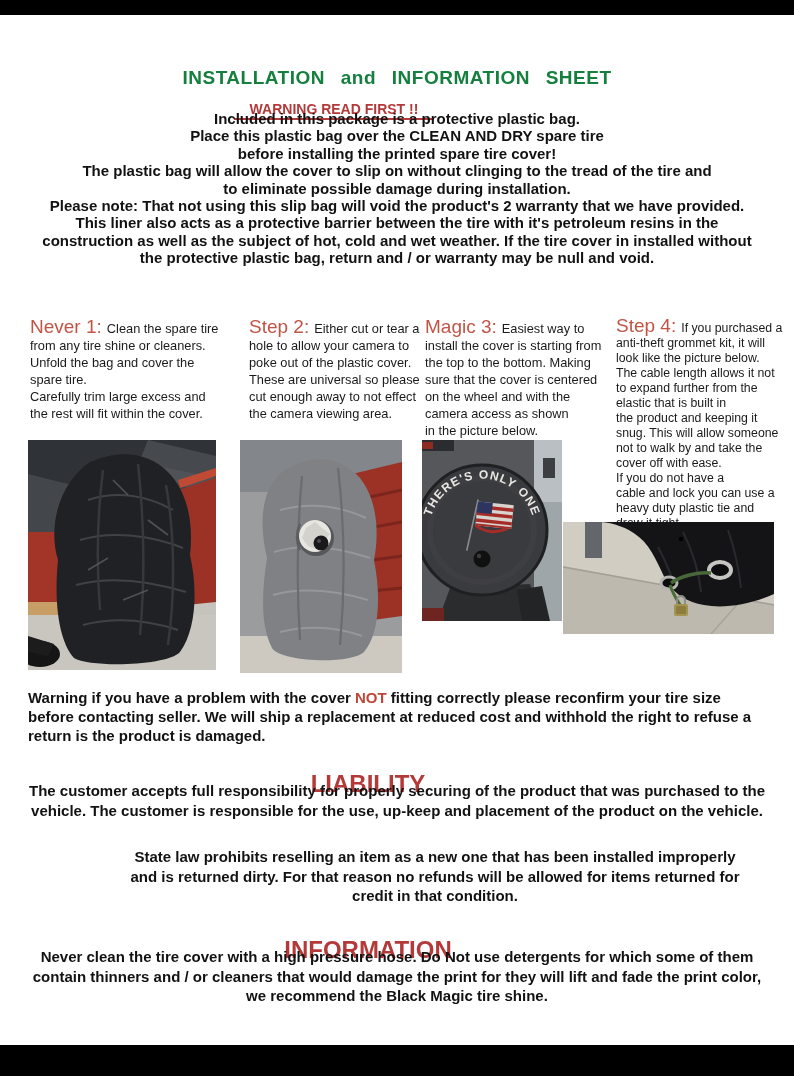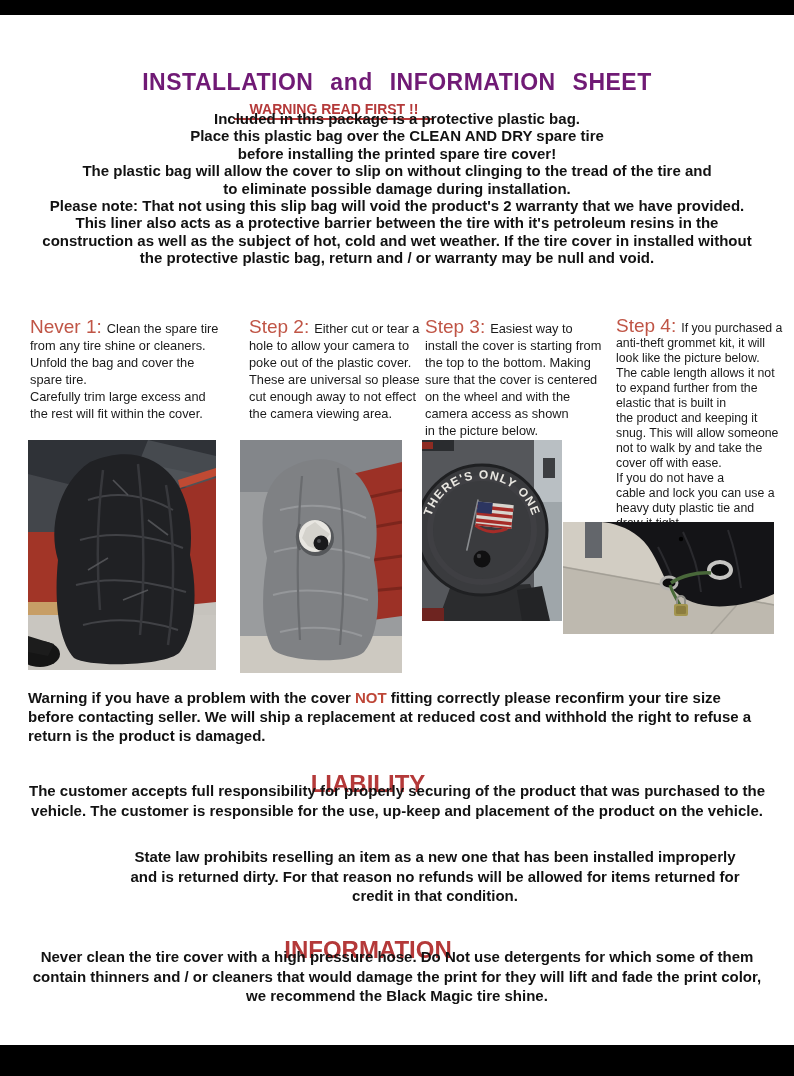--- a/index.html
+++ b/index.html
@@ -6,21 +6,21 @@
   body{
     width:794px;height:1076px;position:relative;background:#ffffff;
     font-family:"Liberation Sans", sans-serif;color:#111;overflow:hidden;
   }
   .bar{position:absolute;left:0;width:794px;background:#000;}
   .bar.top{top:0;height:15px;}
   .bar.bottom{top:1045px;height:31px;}
 
   .page-title{
     position:absolute;top:54px;left:0;width:794px;text-align:center;
-    font-size:23px;font-weight:bold;letter-spacing:.5px;word-spacing:10px;color:#701a75;
+    font-size:19px;font-weight:bold;letter-spacing:.5px;word-spacing:10px;color:#15803d;
   }
   .warning-heading{
     position:absolute;top:89px;left:0;width:668px;text-align:center;
     font-size:14px;font-weight:bold;color:var(--heading_red,#b43939);
   }
   .warning-heading span{display:inline-block;padding:0 16px 1px 16px;border-bottom:2px solid var(--heading_red,#b43939);}
 
   .intro{
     position:absolute;top:110px;left:12px;width:770px;text-align:center;
     font-size:15px;font-weight:bold;line-height:17.4px;white-space:pre-line;color:#121212;
@@ -87,21 +87,21 @@
 Carefully trim large excess and
 the rest will fit within the cover.</span></div>
 
 <div class="step" id="step2"><span class="step-label">Step 2:</span><span>Either cut or tear a
 hole to allow your camera to
 poke out of the plastic cover.
 These are universal so please
 cut enough away to not effect
 the camera viewing area.</span></div>
 
-<div class="step" id="step3"><span class="step-label">Step 3:</span><span>Easiest way to
+<div class="step" id="step3"><span class="step-label">Magic 3:</span><span>Easiest way to
 install the cover is starting from
 the top to the bottom. Making
 sure that the cover is centered
 on the wheel and with the
 camera access as shown
 in the picture below.</span></div>
 
 <div class="step" id="step4"><span class="step-label">Step 4:</span><span>If you purchased a
 anti-theft grommet kit, it will
 look like the picture below.

